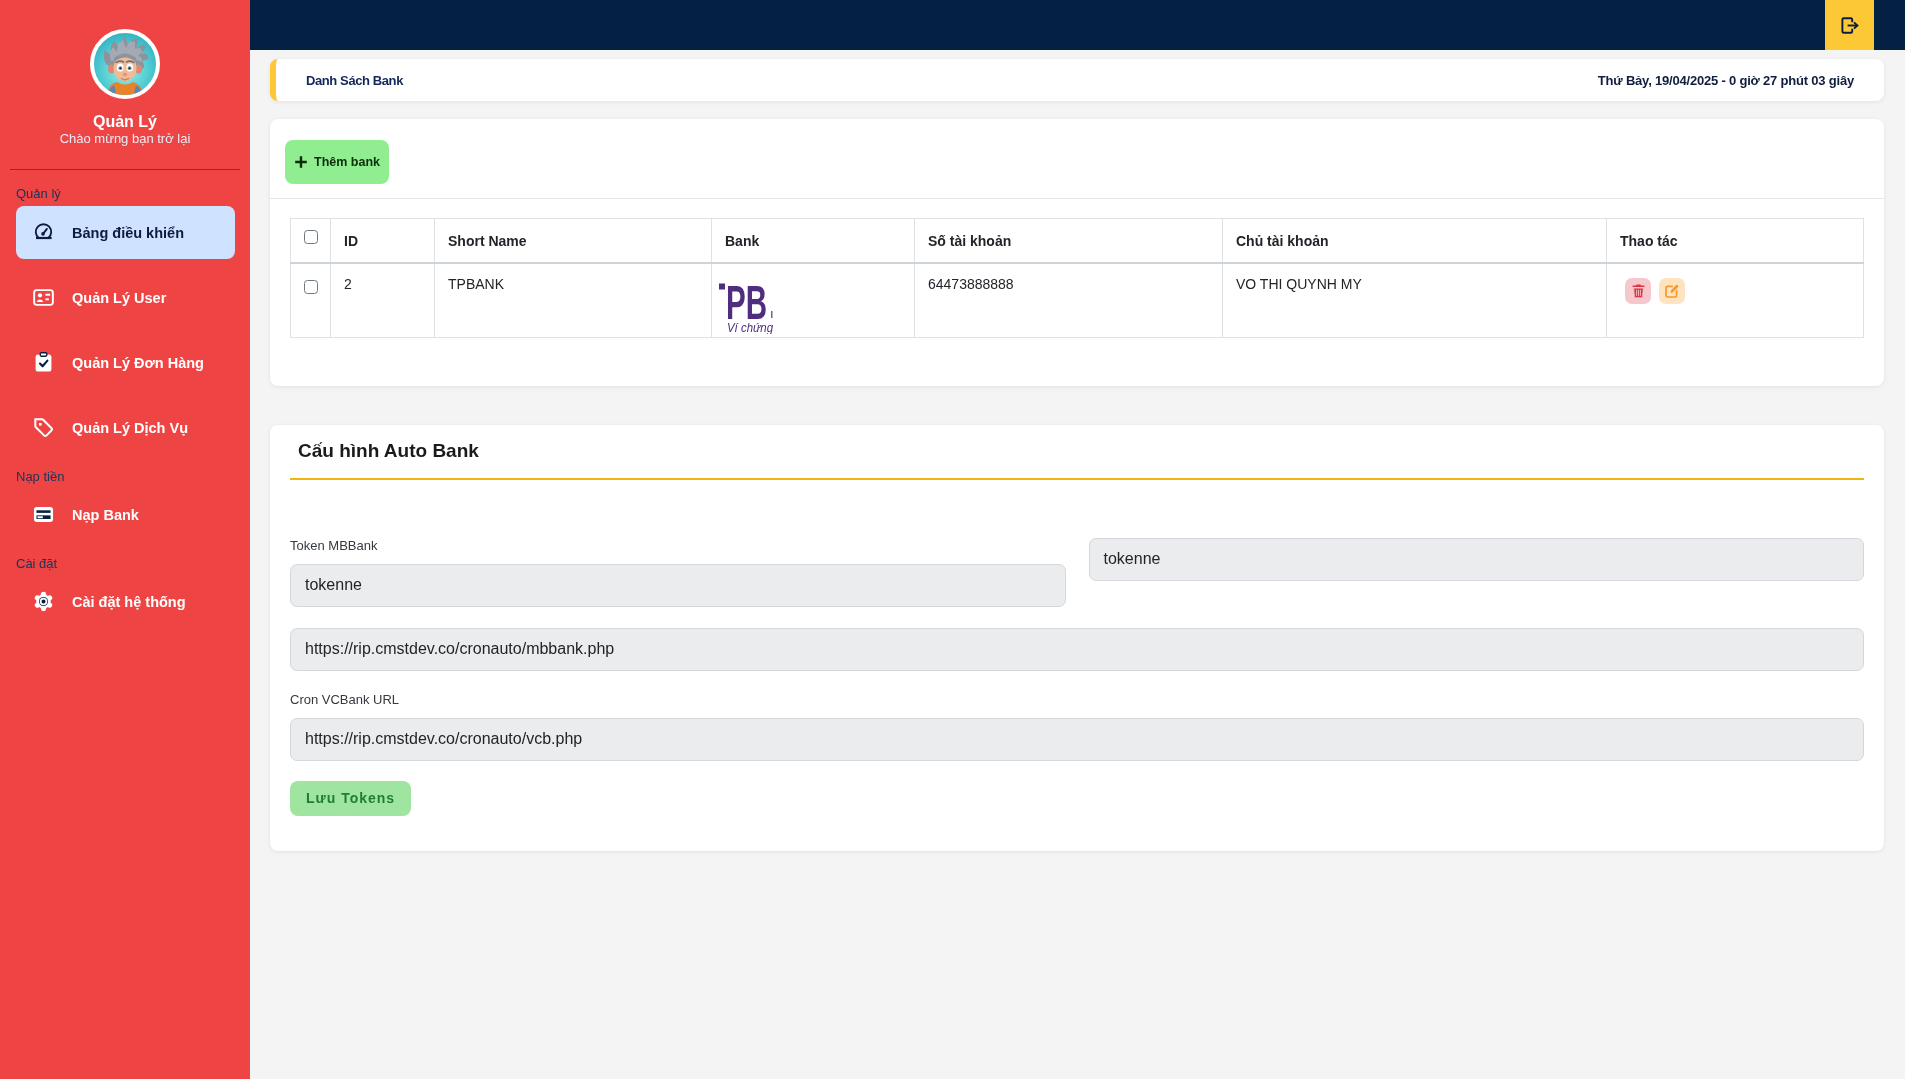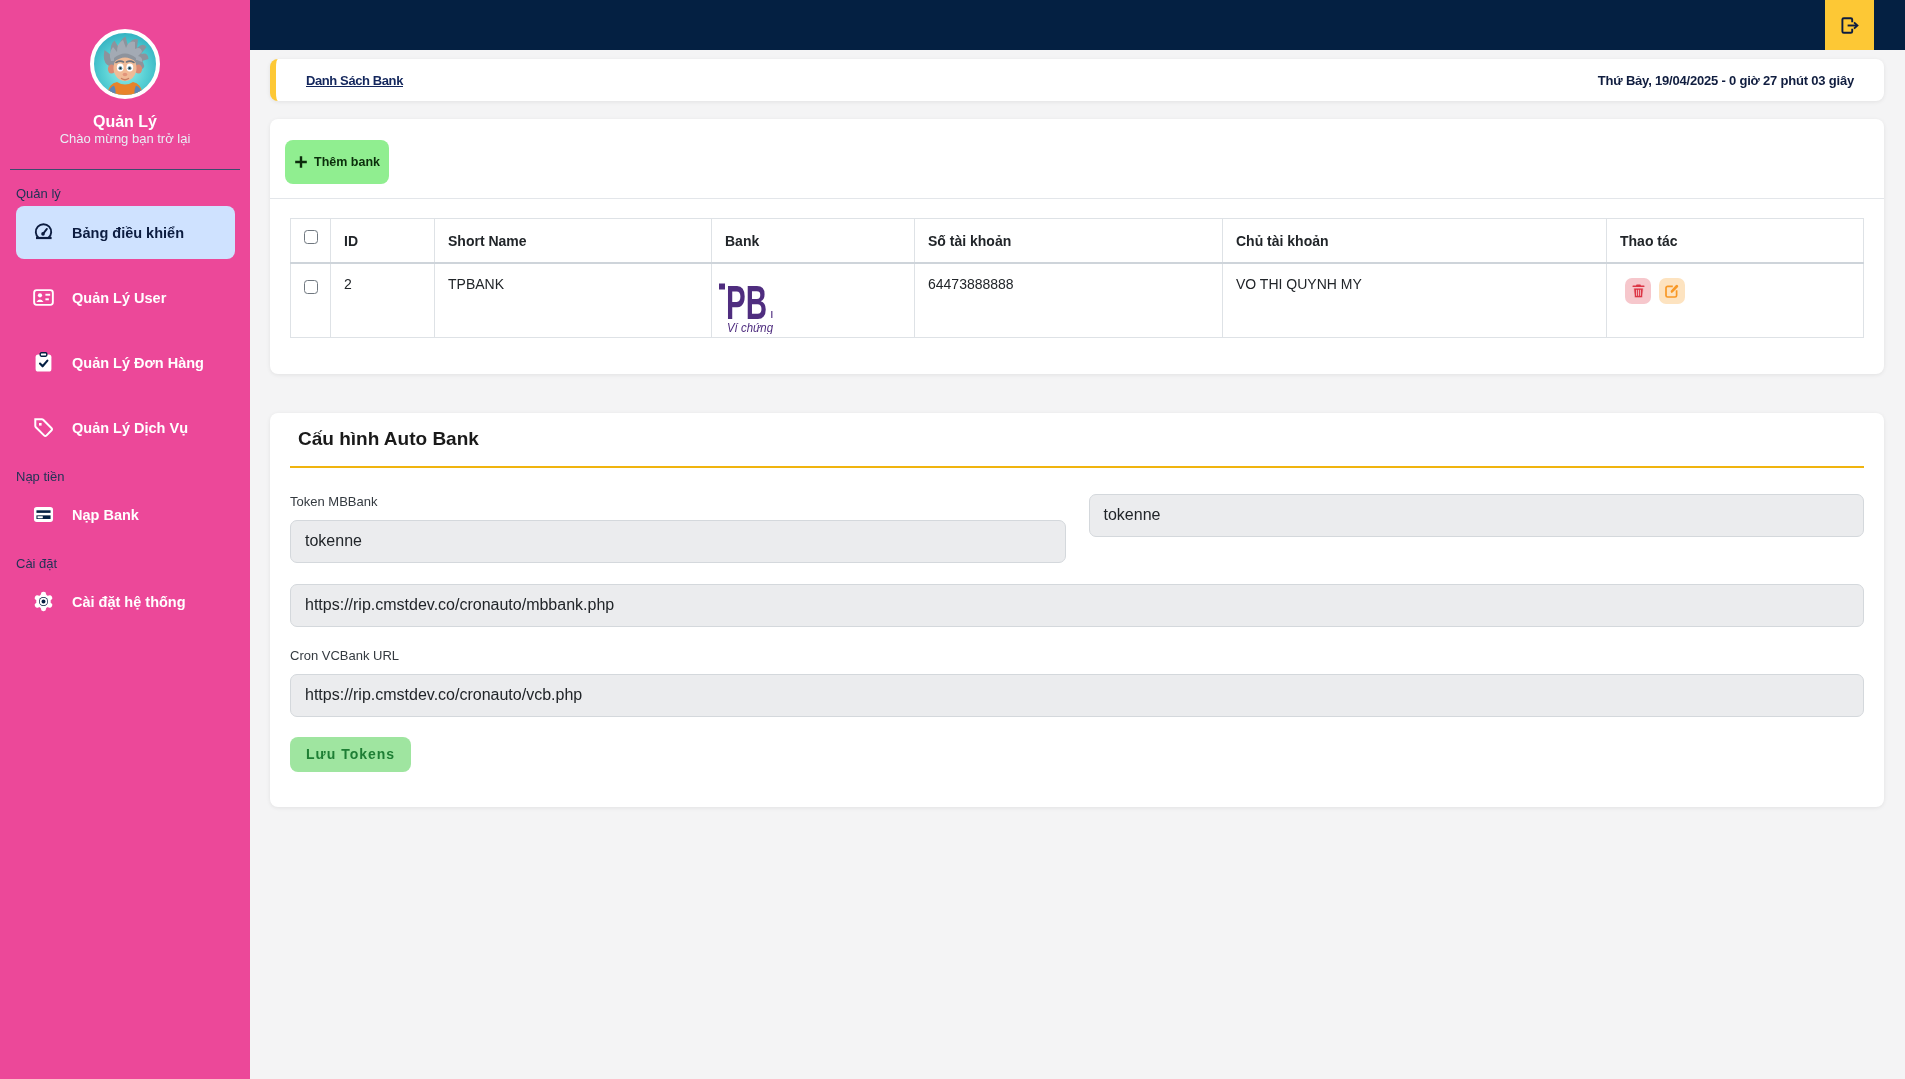--- a/index.html
+++ b/index.html
@@ -1,53 +1,53 @@
 <!DOCTYPE html>
 <html lang="vi"><head>
 <meta charset="utf-8">
 <title>Admin</title>
 <style>
 * { margin:0; padding:0; box-sizing:border-box; }
 html,body { width:1905px; height:1079px; overflow:hidden; }
 body { font-family:"Liberation Sans", sans-serif; background:#f4f4f5; color:#212529; }
-.sidebar { position:fixed; left:0; top:0; width:250px; height:1079px; background:#ec4899; z-index:5; }
+.sidebar { position:fixed; left:0; top:0; width:250px; height:1079px; background:#ef4444; z-index:5; }
 .avatar-wrap { width:70px; height:70px; margin:29px auto 0; border-radius:50%; border:4px solid #fff; overflow:hidden; background:radial-gradient(circle at 50% 60%, #9cefe8 0%, #56cfd4 45%, #1d9fb5 100%); }
 .profile-name { color:#fff; font-size:16px; font-weight:bold; text-align:center; margin-top:14px; }
 .profile-sub { color:#e9edf5; font-size:13px; text-align:center; }
 .side-hr { border:none; border-top:1px solid #3c4c6d; margin:23px 10px 0; }
 .side-label { color:#213356; font-size:13px; line-height:14px; padding:4px 0 4px 16px; }
 .nav-item { display:flex; align-items:center; height:53px; margin:0 15px 12px 16px; border-radius:8px; color:#fff; font-size:14.5px; font-weight:bold; padding-left:17px; }
 .nav-item svg { width:21px; height:21px; margin-right:18px; flex:none; }
 .nav-item.active { background:#cfe2ff; color:#0c1c40; }
 .topbar { margin-left:250px; height:50px; background:#042042; position:relative; }
 .logout-btn { position:absolute; right:31px; top:0; width:49px; height:50px; background:#fdc835; display:flex; align-items:center; justify-content:center; }
 .main { margin-left:250px; padding:9px 21px 0 20px; }
 .breadcrumb-card { background:#fff; border-left:6px solid #fdc835; border-radius:8px; height:42px; display:flex; align-items:center; justify-content:space-between; padding:0 30px; box-shadow:0 1px 4px rgba(0,0,0,.08); }
-.breadcrumb-card .bc-title { font-size:13px; font-weight:bold; color:#13265c; letter-spacing:-0.4px;text-decoration:underline; }
+.breadcrumb-card .bc-title { font-size:13px; font-weight:bold; color:#13265c; letter-spacing:-0.4px; }
 .breadcrumb-card .bc-date { font-size:13px; font-weight:bold; color:#101d3f; letter-spacing:-0.2px; }
 .card { background:#fff; border-radius:8px; box-shadow:0 1px 4px rgba(0,0,0,.08); }
 .card1 { margin-top:18px; }
 .card1-header { padding:21px 15px 14px; border-bottom:1px solid #e3e6ea; }
 .btn-add { display:inline-flex; align-items:center; background:#90ee90; color:#0b2e0b; border:none; border-radius:8px; height:44px; padding:0 9px; font-size:12.5px; font-weight:bold; font-family:inherit; }
 
-.card1-body { padding:19px 20px 36px; }
+.card1-body { padding:19px 20px 48px; }
 table.banks { width:100%; border-collapse:collapse; font-size:14px; }
 table.banks th, table.banks td { border:1px solid #dee2e6; text-align:left; vertical-align:top; padding:12px 13px; }
 table.banks th { font-weight:bold; padding:13.5px 13px; border-bottom:2px solid #ced4da; }
 table.banks td { padding:12px 13px; }
 .cb { width:14px; height:14px; border:1.4px solid #6f777f; border-radius:3.5px; background:#fff; display:inline-block; }
 .logo-cell { position:relative; }
 .logo-cell svg { position:absolute; left:4px; top:11.5px; }
 .act-btn { display:inline-flex; align-items:center; justify-content:center; width:26px; height:26px; border-radius:7px; border:none; vertical-align:top; }
 .act-del { background:#f6c7cc; margin:2px 8px 0 5px; }
 .act-edit { background:#fde3c0; margin-top:2px; }
 .card2 { margin-top:39px; padding:15px 20px 35px; }
 .card2 h2 { font-size:19px; line-height:22px; font-weight:bold; color:#1a1a1a; padding:0 8px 16px; border-bottom:2px solid #f0b40e; }
 .form-area { padding:26px 0 0; }
-.form-row { display:flex; gap:23px; }
+.form-row { display:flex; gap:23px;margin-top:32px; }
 .form-col { flex:1; }
 label.flab { display:block; font-size:13px; line-height:16px; color:#343a40; margin-bottom:10px; }
 .finput { width:100%; height:43px; background:#ebecee; border:1px solid #d4d8dc; border-radius:7px; font-size:16px; color:#212529; padding:0 14px; display:flex; align-items:center; }
 .fgroup { margin-bottom:21px; }
 .btn-save { display:inline-block; background:#9fe5a0; color:#1e7e34; border:none; border-radius:8px; height:35px; padding:0 16px; font-size:14px; font-weight:bold; letter-spacing:1px; font-family:inherit; line-height:35px; margin-top:-1px; }
 </style>
 </head>
 <body>
 <div class="sidebar">
   <div class="avatar-wrap"><svg width="62" height="62" viewBox="0 0 62 62">

